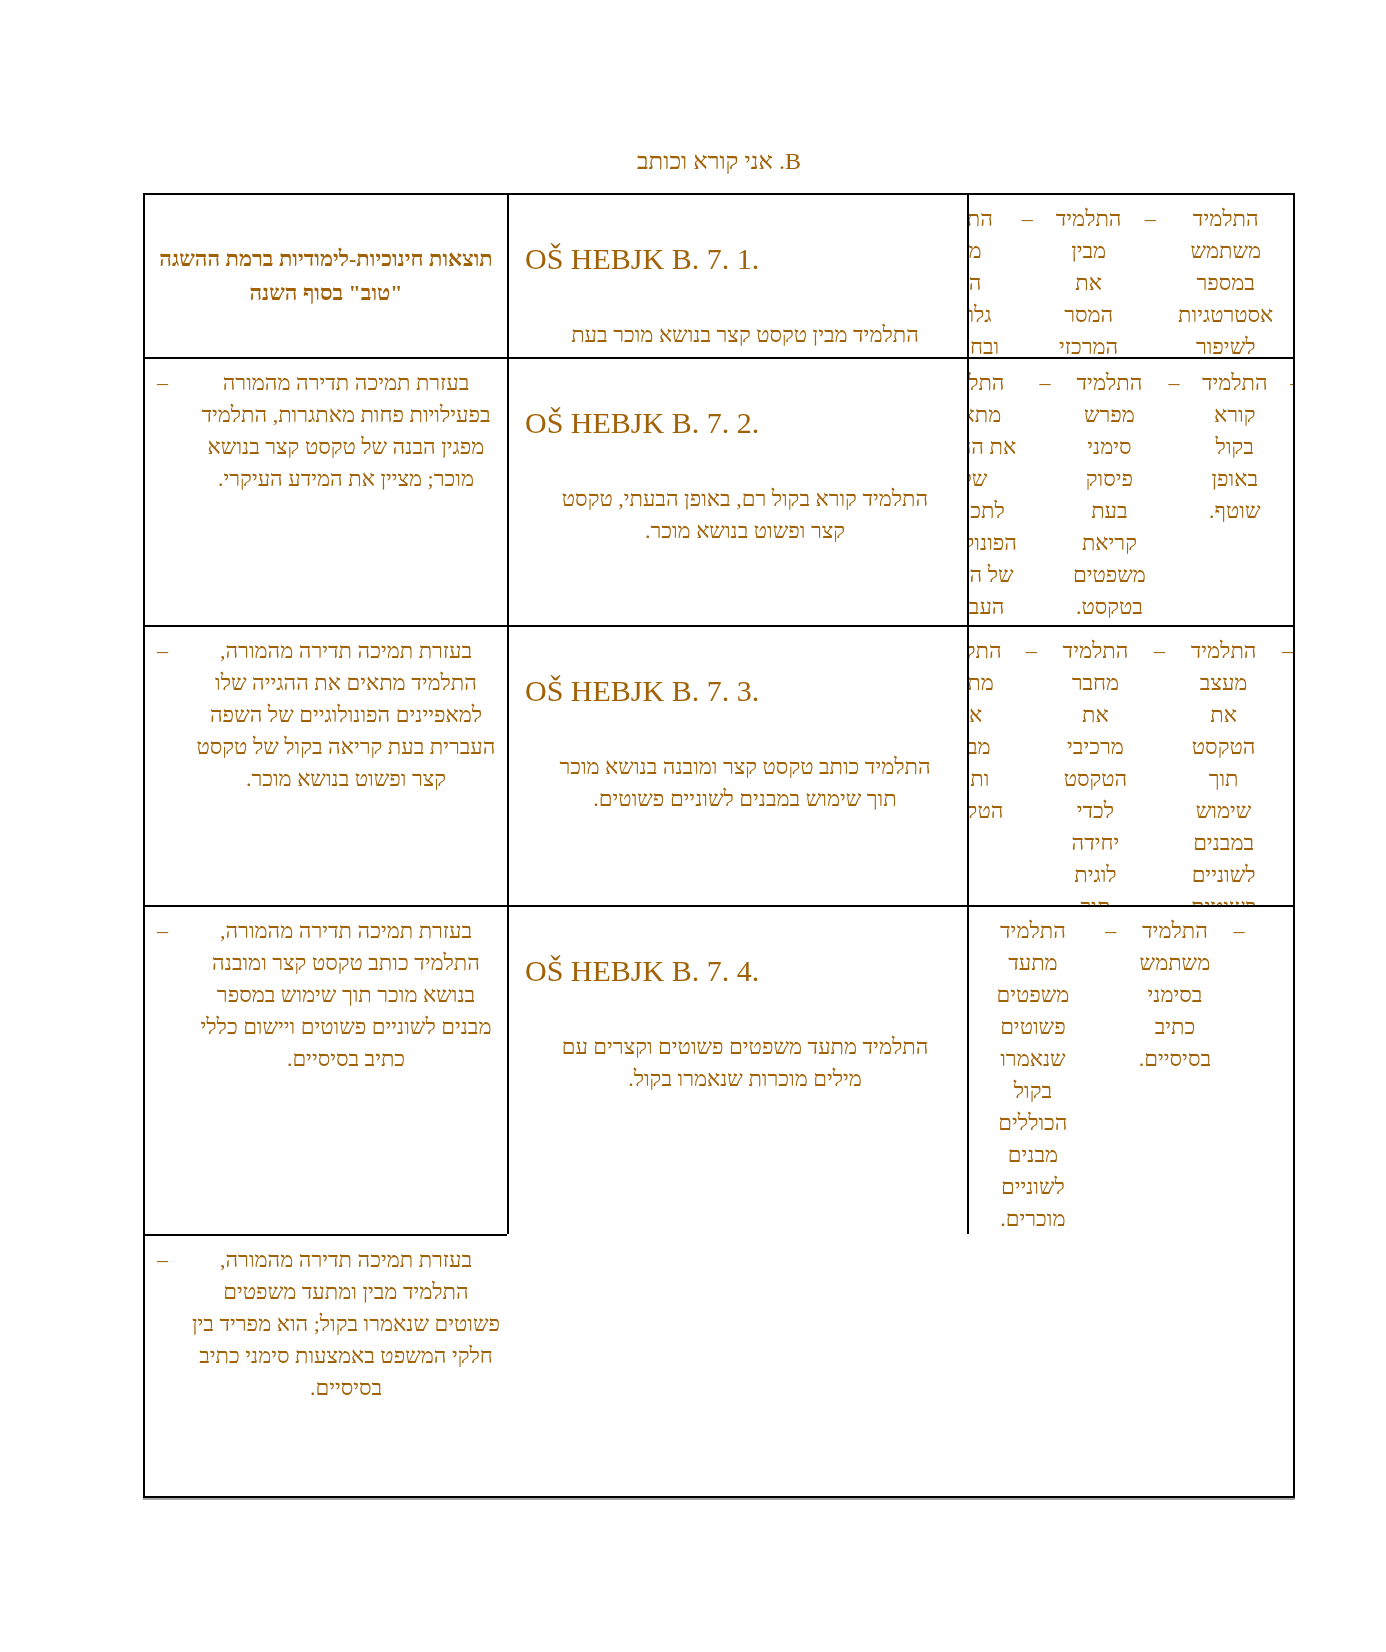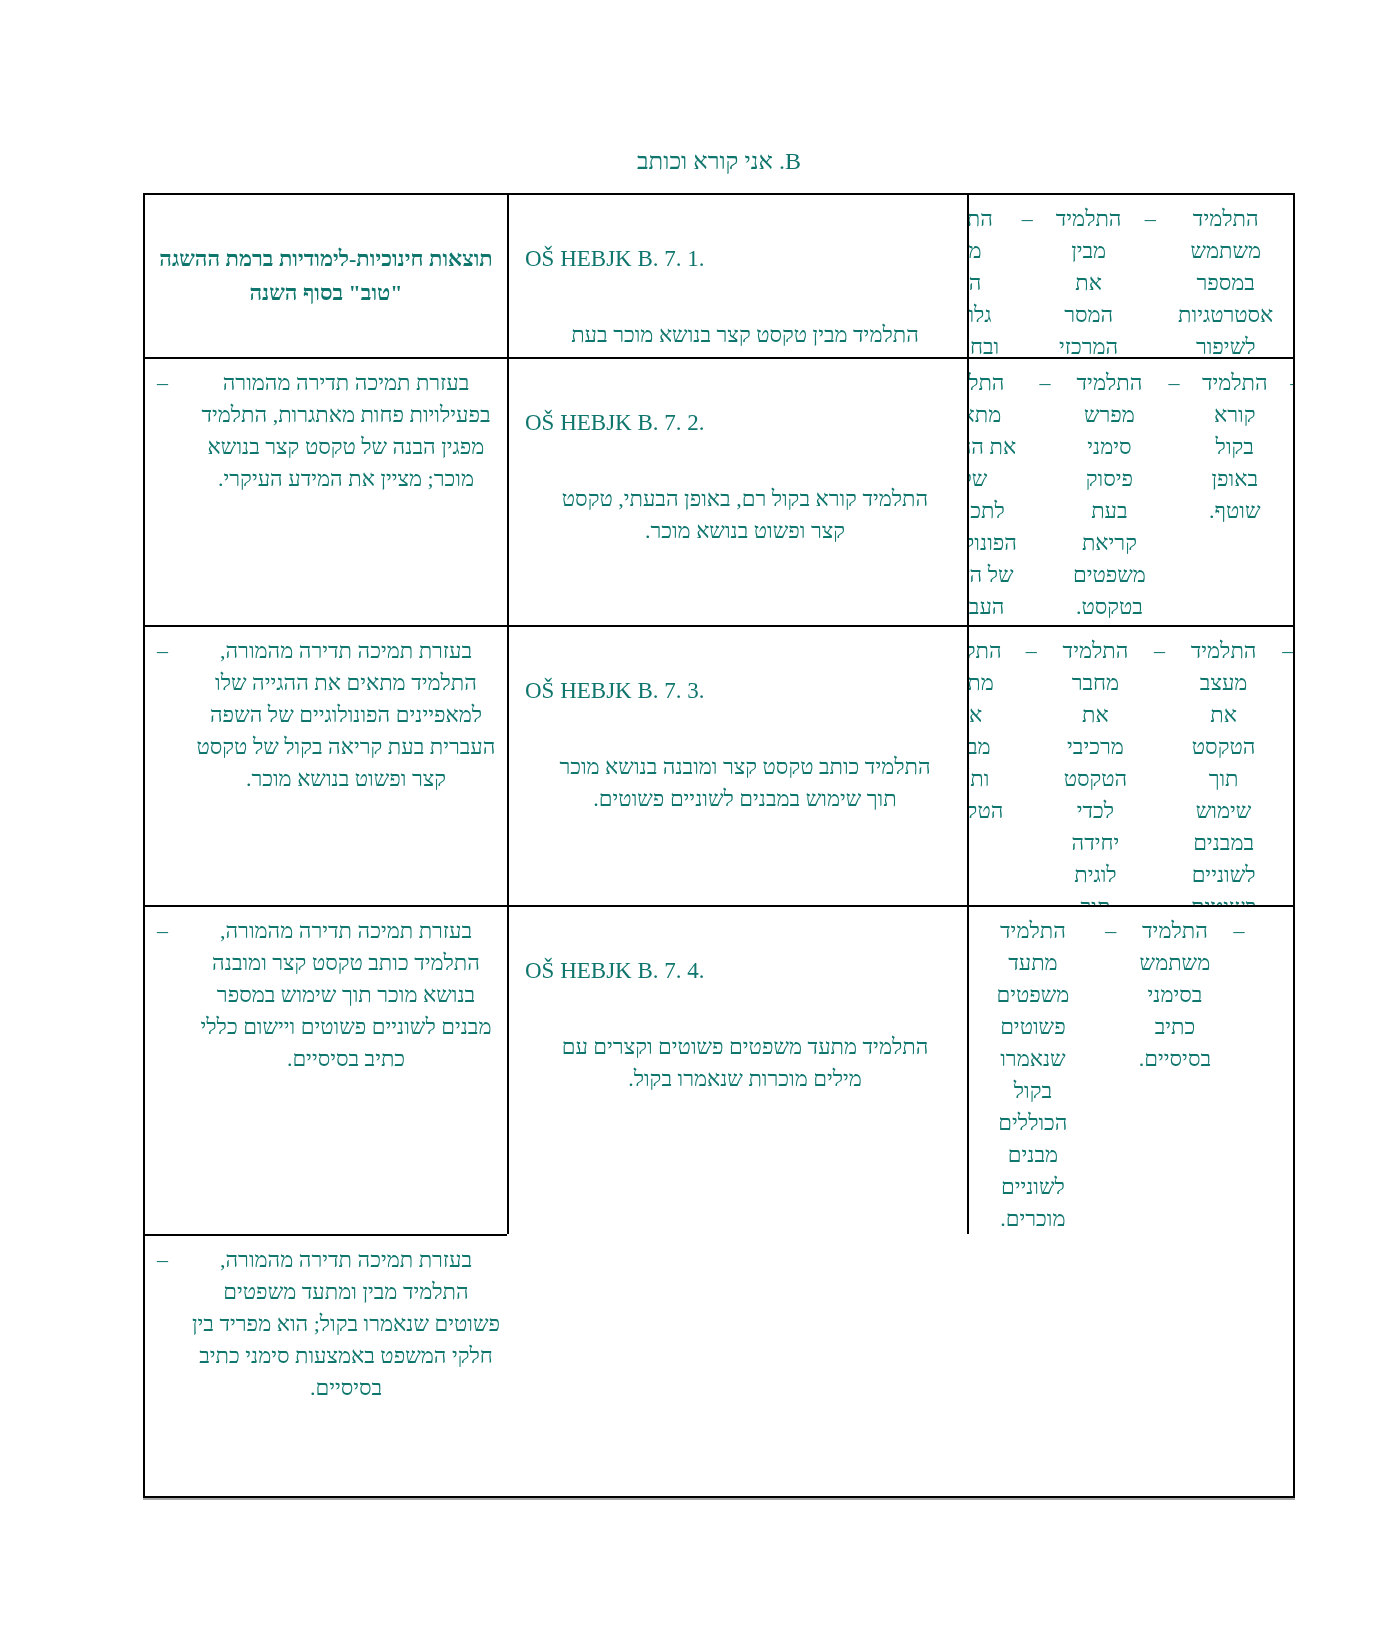--- a/index.html
+++ b/index.html
@@ -2,21 +2,21 @@
 <html><head>
 <meta charset="utf-8">
 <style>
   html, body { margin: 0; padding: 0; background: #e8e8e8; }
   .page {
     position: relative;
     width: 1386px;
     height: 1652px;
     background: #ffffff;
     font-family: "Liberation Serif", "DejaVu Serif", "DejaVu Sans", serif;
-    color: #0f766e;
+    color: #a16207;
     overflow: hidden;
   }
   .doc-title {
     position: absolute;
     top: 146px;
     left: 143px;
     width: 1152px;
     text-align: center;
     direction: rtl;
     font-size: 24px;
@@ -49,21 +49,21 @@
     justify-content: center;
     text-align: center;
     direction: rtl;
     font-weight: bold;
     font-size: 22px;
     line-height: 34px;
     padding: 0 3px;
   }
   .code-cell { padding: 50px 16px 16px 16px; }
   .code {
-    font-size: 23px;
+    font-size: 30px;
     direction: ltr;
     text-align: left;
     line-height: 28px;
   }
   .outcome {
     margin-top: 46px;
     direction: rtl;
     text-align: center;
     padding-left: 18px;
     padding-right: 4px;

